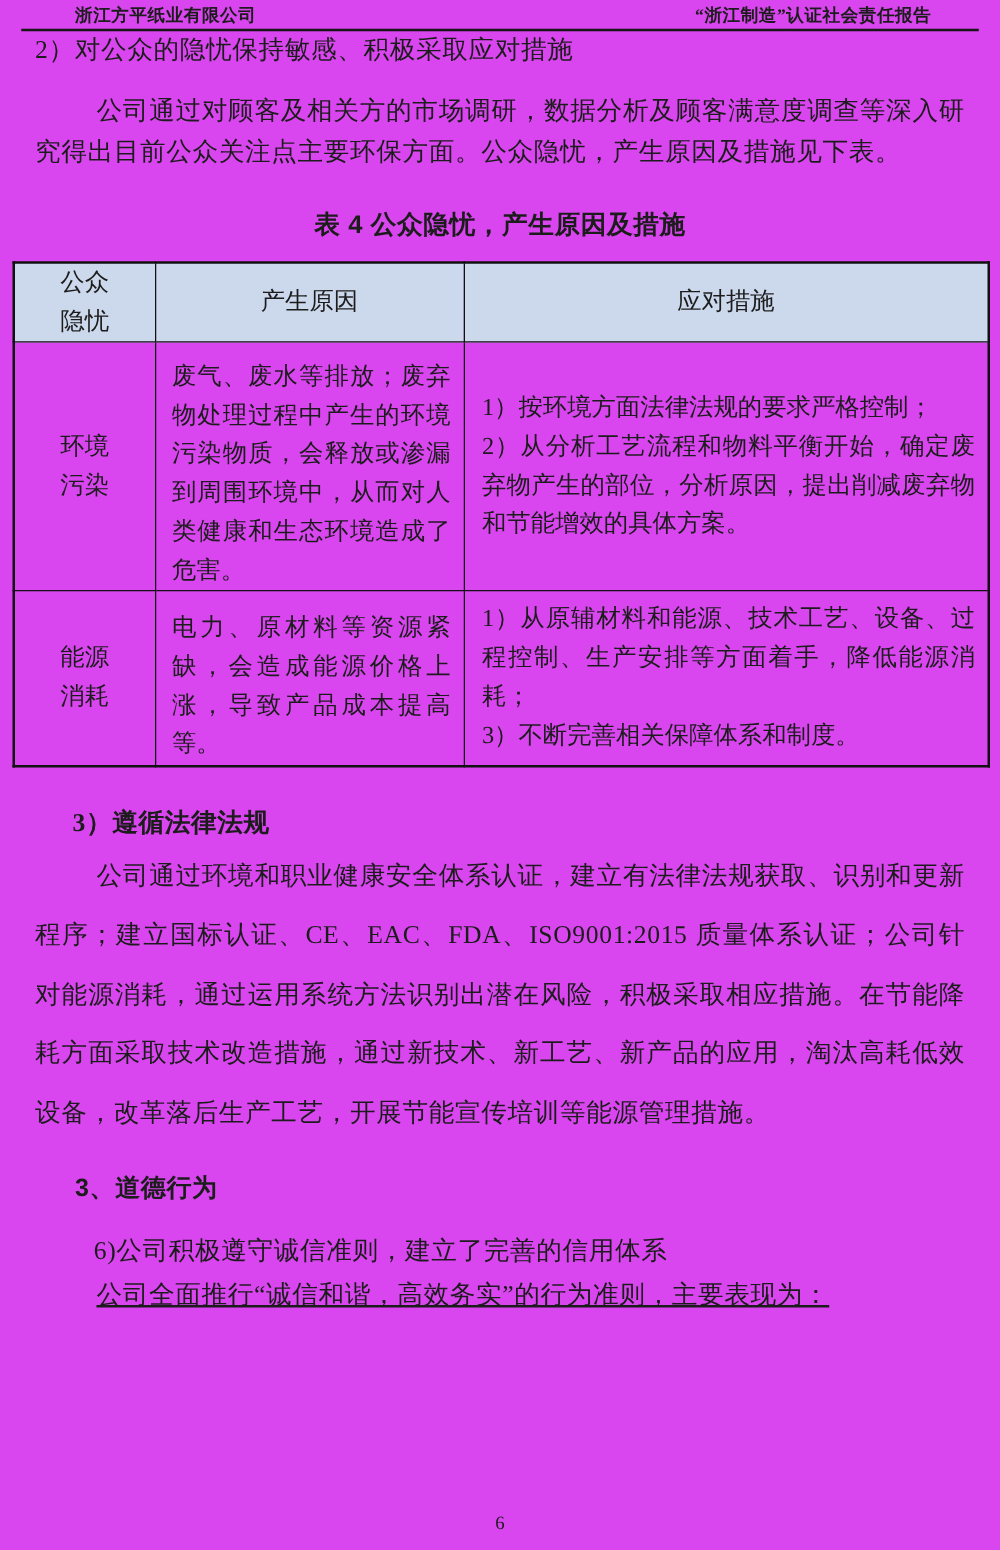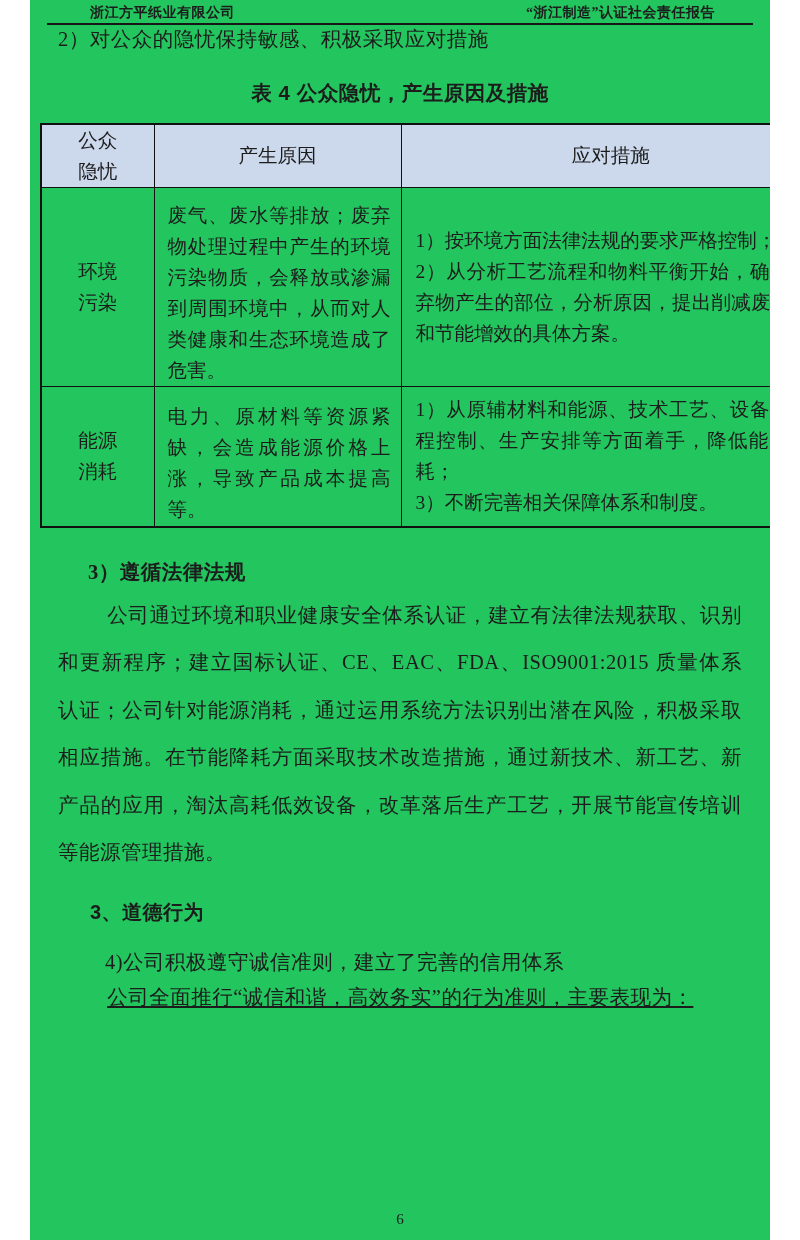--- a/index.html
+++ b/index.html
@@ -1,22 +1,22 @@
 <!DOCTYPE html>
 <html><head>
 <meta charset="utf-8">
 <style>
   * { margin: 0; padding: 0; box-sizing: border-box; }
   html, body { background: #ffffff; }
   .page {
     position: relative;
-    width: 740px;
+    width: 800px;
     height: 1240px;
     margin: 0 auto;
-    background: #22c55e;
+    background: #d946ef;
     color: #1c1c1c;
     font-family: "Liberation Serif", "DejaVu Serif", serif;
     overflow: hidden;
   }
   
   .page-header {
     display: flex;
     justify-content: space-between;
     align-items: flex-start;
     padding: 4px 55px 0 60px;
@@ -159,20 +159,21 @@
   <div class="page-header">
     <span class="hdr-text">浙江方平纸业有限公司</span>
     <span class="hdr-text">“浙江制造”认证社会责任报告</span>
   </div>
   <div class="header-rule"></div>
 
   <div class="content">
 
     <div class="h-sub">2）对公众的隐忧保持敏感、积极采取应对措施</div>
 
+    <div class="para-1">公司通过对顾客及相关方的市场调研，数据分析及顾客满意度调查等深入研究得出目前公众关注点主要环保方面。公众隐忧，产生原因及措施见下表。</div>
 
     <div class="table-title">表 4 公众隐忧，产生原因及措施</div>
 
     <table class="tbl">
       <thead>
         <tr>
           <th class="col-concern"><span class="force-wrap">公众隐忧</span></th>
           <th class="col-cause">产生原因</th>
           <th class="col-measure">应对措施</th>
         </tr>
@@ -196,21 +197,21 @@
         </tr>
       </tbody>
     </table>
 
     <div class="h-law">3）遵循法律法规</div>
 
     <div class="para-2">公司通过环境和职业健康安全体系认证，建立有法律法规获取、识别和更新程序；建立国标认证、CE、EAC、FDA、ISO9001:2015 质量体系认证；公司针对能源消耗，通过运用系统方法识别出潜在风险，积极采取相应措施。在节能降耗方面采取技术改造措施，通过新技术、新工艺、新产品的应用，淘汰高耗低效设备，改革落后生产工艺，开展节能宣传培训等能源管理措施。</div>
 
     <div class="h-ethic">3、道德行为</div>
 
-    <div class="para-3">4)公司积极遵守诚信准则，建立了完善的信用体系</div>
+    <div class="para-3">6)公司积极遵守诚信准则，建立了完善的信用体系</div>
 
     <div class="para-4">公司全面推行“诚信和谐，高效务实”的行为准则，主要表现为：</div>
 
   </div>
 
   <div class="page-footer">6</div>
 
 </div>
 
 </body></html>

